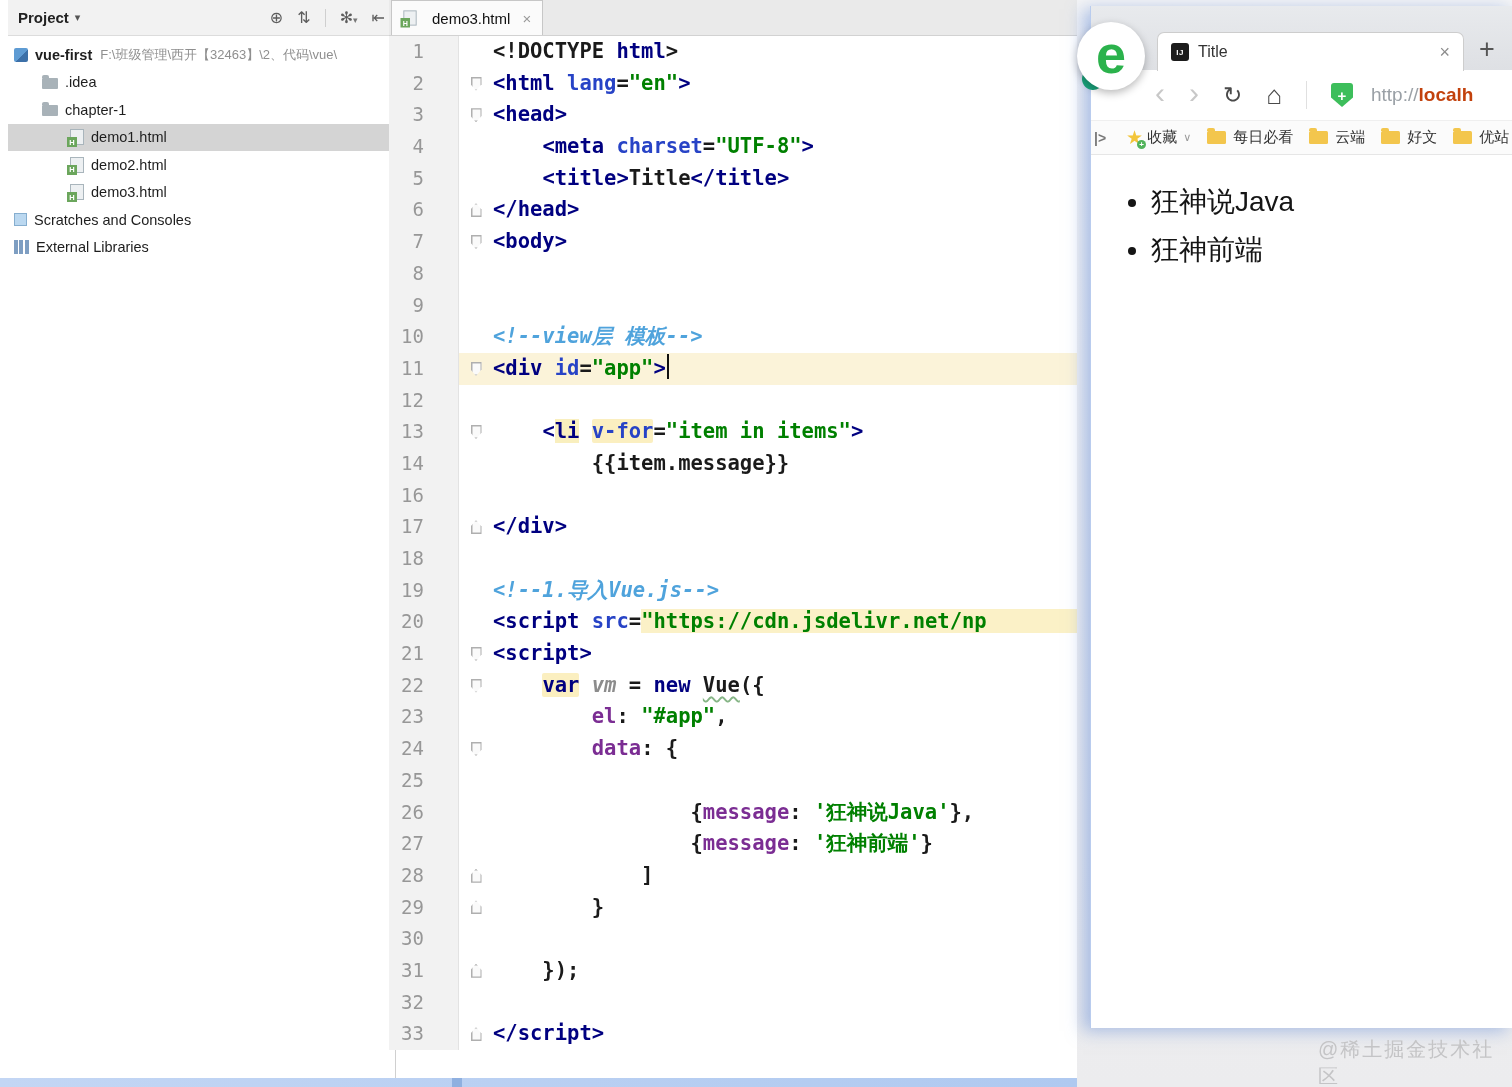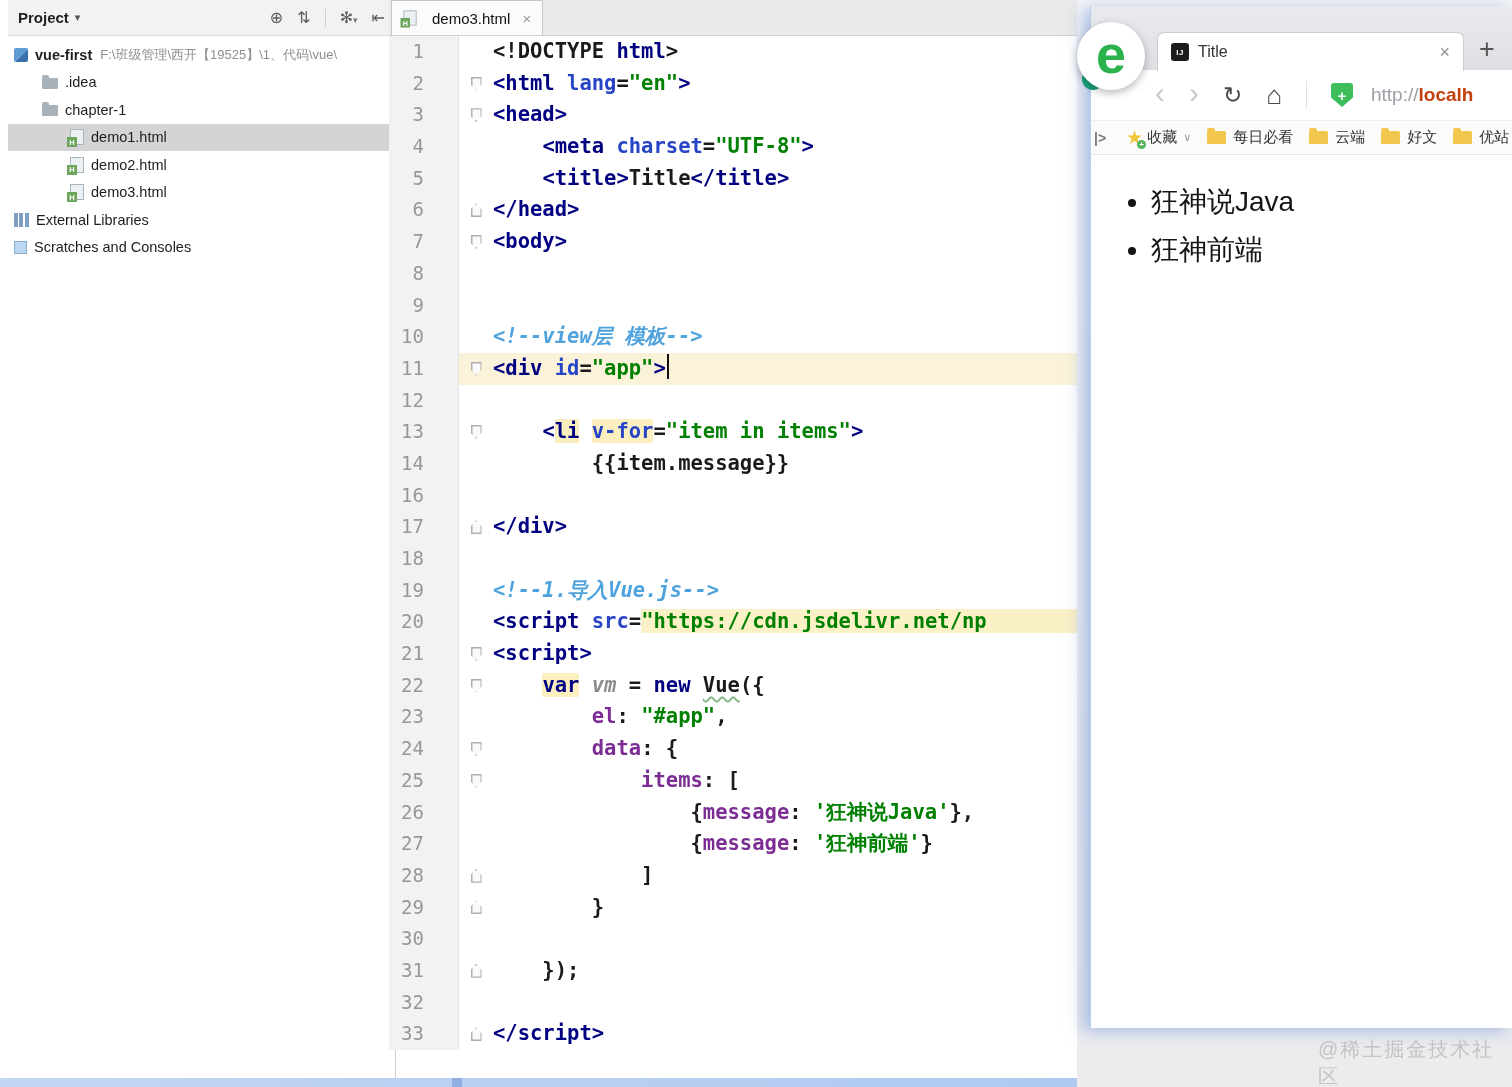--- a/index.html
+++ b/index.html
@@ -142,21 +142,21 @@
           <span class="picon">⇅</span>
           <span class="pi-sep"></span>
           <span class="picon pi-settings"><span>✻</span><span class="dd">▾</span></span>
           <span class="picon">⇤</span>
         </span>
       </div>
       <div class="tree">
           <div class="tree-row" style="padding-left: 6px;">
             <span class="ticon project"></span>
             <span class="tlabel bold">vue-first</span>
-            <span class="tsuffix">F:\班级管理\西开【19525】\1、代码\vue\</span>
+            <span class="tsuffix">F:\班级管理\西开【32463】\2、代码\vue\</span>
           </div>
           <div class="tree-row" style="padding-left: 34px;">
             <span class="ticon folder"></span>
             <span class="tlabel">.idea</span>
           </div>
           <div class="tree-row" style="padding-left: 34px;">
             <span class="ticon folder"></span>
             <span class="tlabel">chapter-1</span>
           </div>
           <div class="tree-row selected" style="padding-left: 62px;">
@@ -171,26 +171,26 @@
             </span>
             <span class="tlabel">demo2.html</span>
           </div>
           <div class="tree-row" style="padding-left: 62px;">
             <span class="ticon html">
               <span class="hbadge">H</span>
             </span>
             <span class="tlabel">demo3.html</span>
           </div>
           <div class="tree-row" style="padding-left: 6px;">
+            <span class="ticon scratch"></span>
+            <span class="tlabel">Scratches and Consoles</span>
+          </div>
+          <div class="tree-row" style="padding-left: 6px;">
             <span class="ticon lib"></span>
             <span class="tlabel">External Libraries</span>
-          </div>
-          <div class="tree-row" style="padding-left: 6px;">
-            <span class="ticon scratch"></span>
-            <span class="tlabel">Scratches and Consoles</span>
           </div>
         </div>
     </div>
 
     <div class="editor">
       <div class="tabbar">
         <div class="etab">
           <span class="ticon html">
               <span class="hbadge">H</span>
             </span>
@@ -375,26 +375,20 @@
             <span class="lnum">24</span>
             <span class="lbody">
               <span class="fold">
                 <span class="fmark down"></span>
               </span>
               <span class="ctext"><span class="p">        </span><span class="f">data</span><span class="p">: {</span></span>
             </span>
           </div>
           <div class="cline">
             <span class="lnum">25</span>
-            <span class="lbody">
-              <span class="fold">
-                <span class="fmark down"></span>
-              </span>
-              <span class="ctext"><span class="p">            </span><span class="f">items</span><span class="p">: [</span></span>
-            </span>
           </div>
           <div class="cline">
             <span class="lnum">26</span>
             <span class="lbody">
               <span class="fold"></span>
               <span class="ctext"><span class="p">                {</span><span class="f">message</span><span class="p">: </span><span class="s">'狂神说Java'</span><span class="p">},</span></span>
             </span>
           </div>
           <div class="cline">
             <span class="lnum">27</span>

